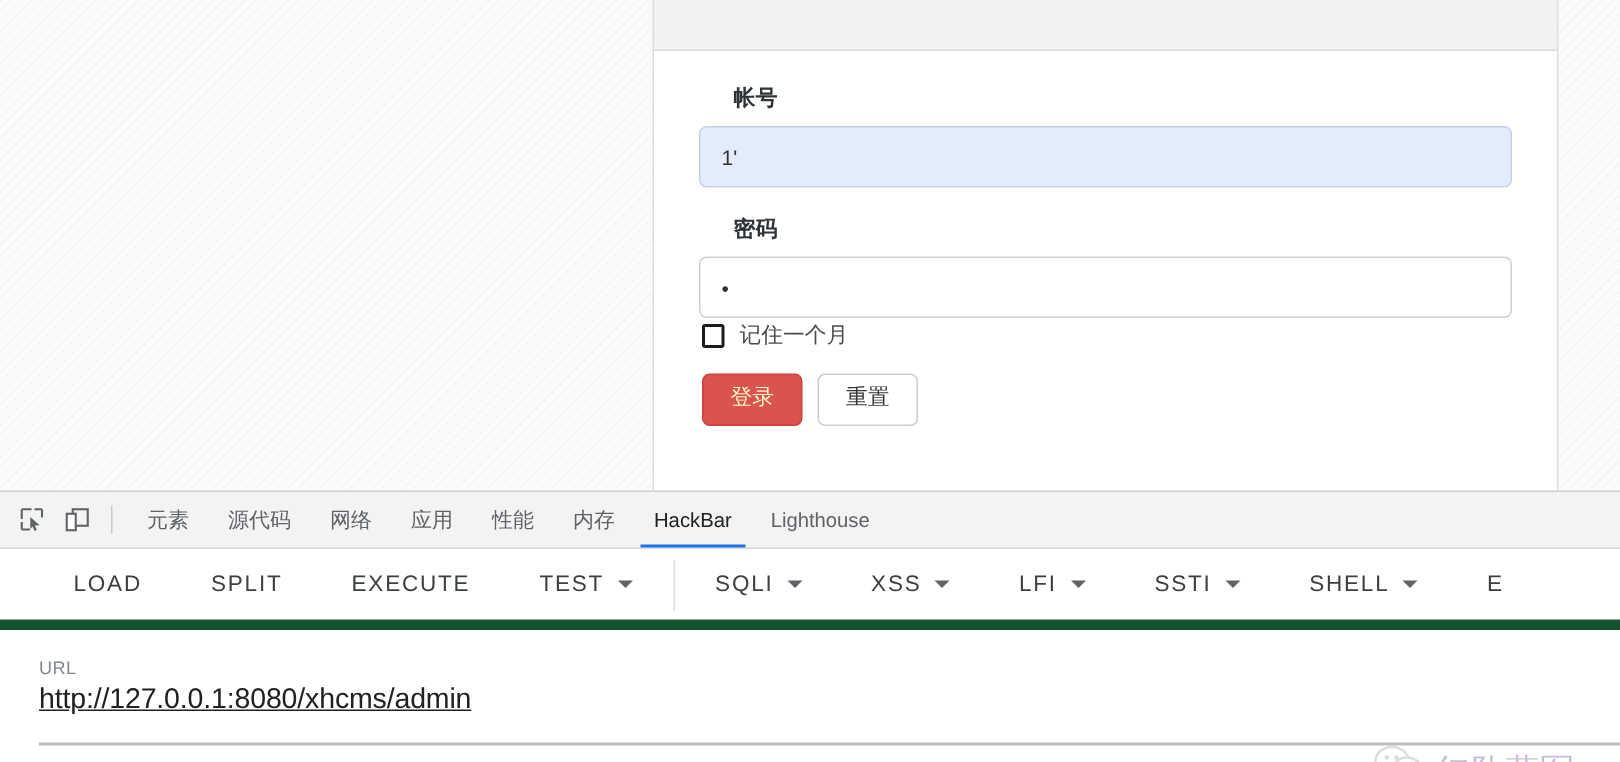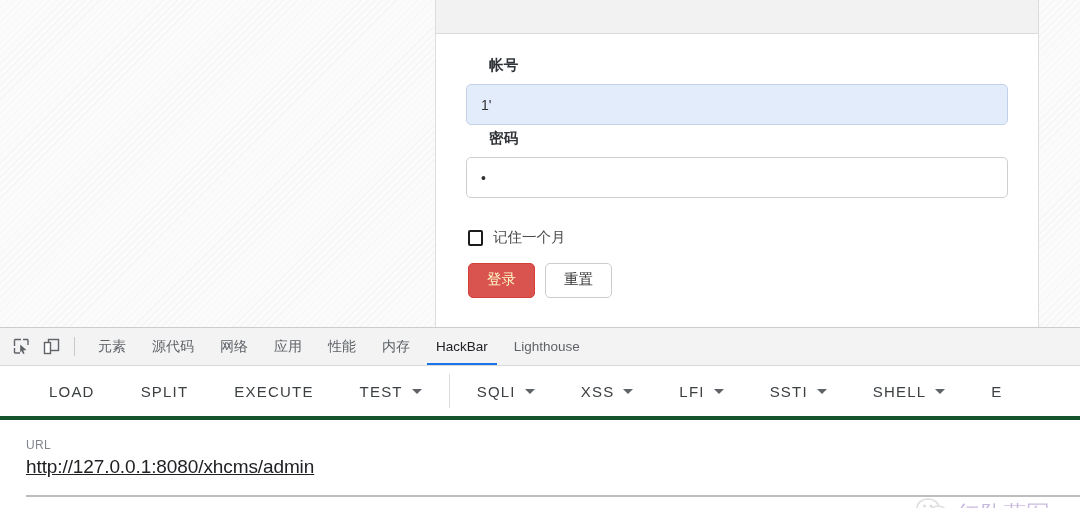--- a/index.html
+++ b/index.html
@@ -84,22 +84,22 @@
     background: #ffffff;
     font-family: "Liberation Sans", sans-serif;
     outline: none;
   }
   .field-input.autofilled {
     background: #e3ecfb;
     border-color: #c4d2e8;
   }
   .field-input::placeholder { color: #b4b4b4; }
 
-  .field-group { margin-bottom: 4px; }
-  .field-group.pw { margin-bottom: 30px; }
+  .field-group { margin-bottom: 18px; }
+  .field-group.pw { margin-bottom: 2px; }
 
   .remember-row {
     display: flex;
     align-items: center;
     gap: 10px;
     margin: 0 0 16px 2px;
   }
   .cb {
     width: 15px;
     height: 16px;
@@ -187,21 +187,21 @@
     background: #1a73e8;
   }
 
   
   .hb-bar {
     display: flex;
     align-items: center;
     height: 54px;
     padding-left: 26px;
     background: #ffffff;
-    border-bottom: 4px solid #14532d;
+    border-bottom: 7px solid #14532d;
     overflow: hidden;
   }
   .hb-btn {
     display: flex;
     align-items: center;
     gap: 9px;
     font-size: 15px;
     letter-spacing: 1.2px;
     color: #3c4043;
     padding: 0 23px;

